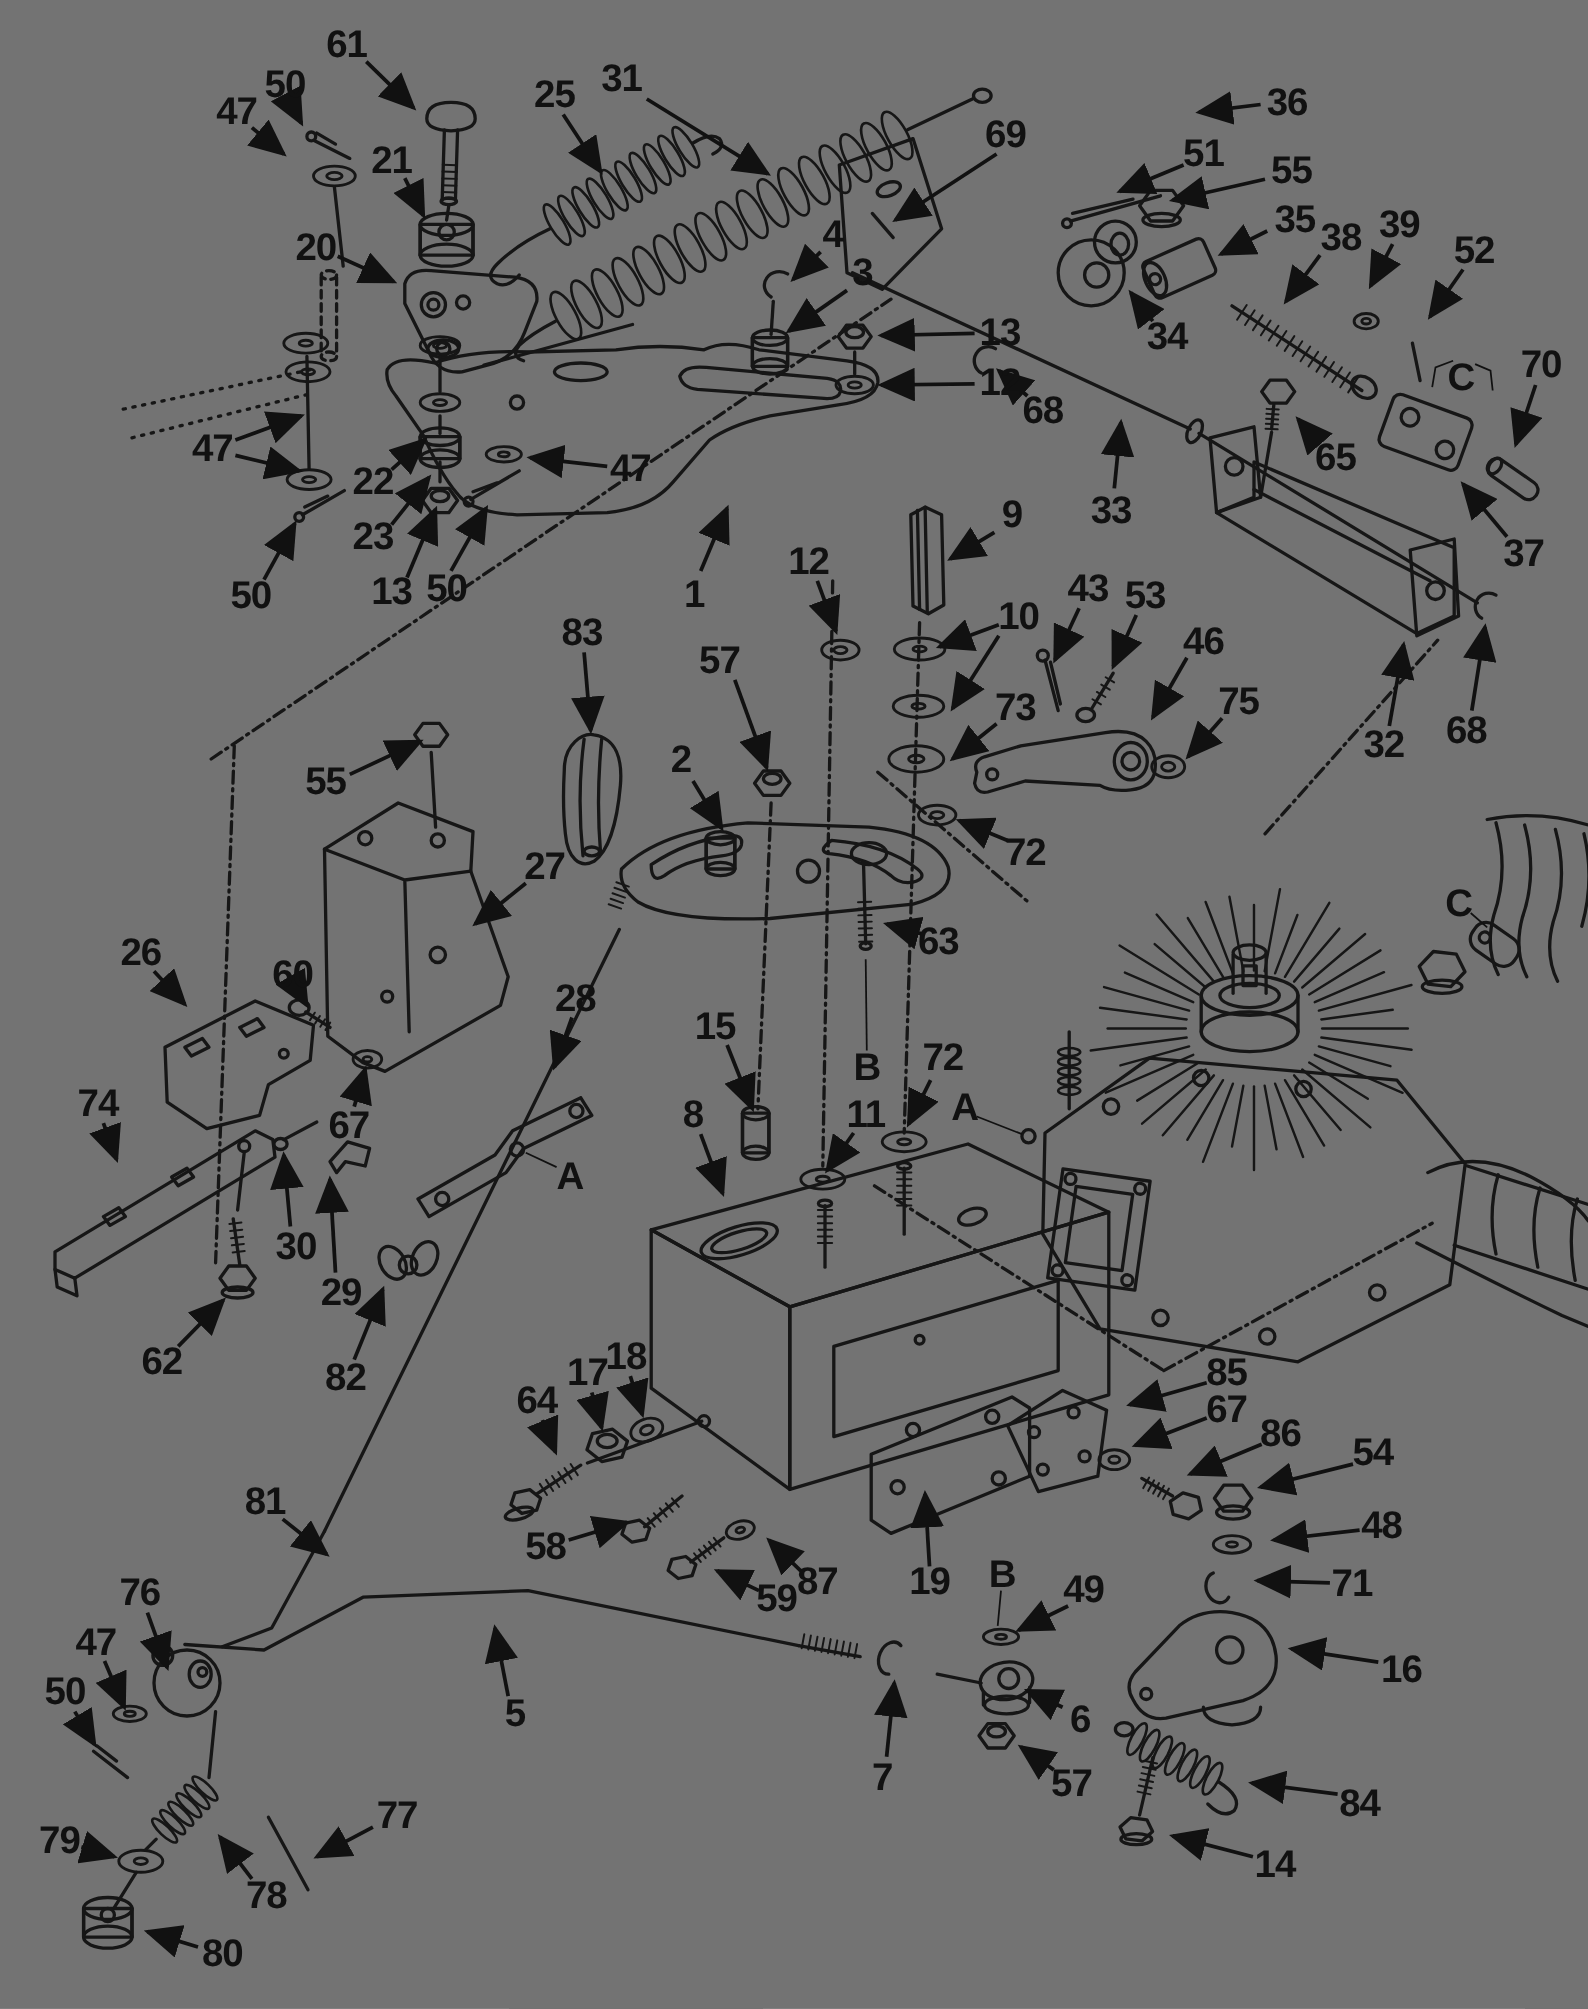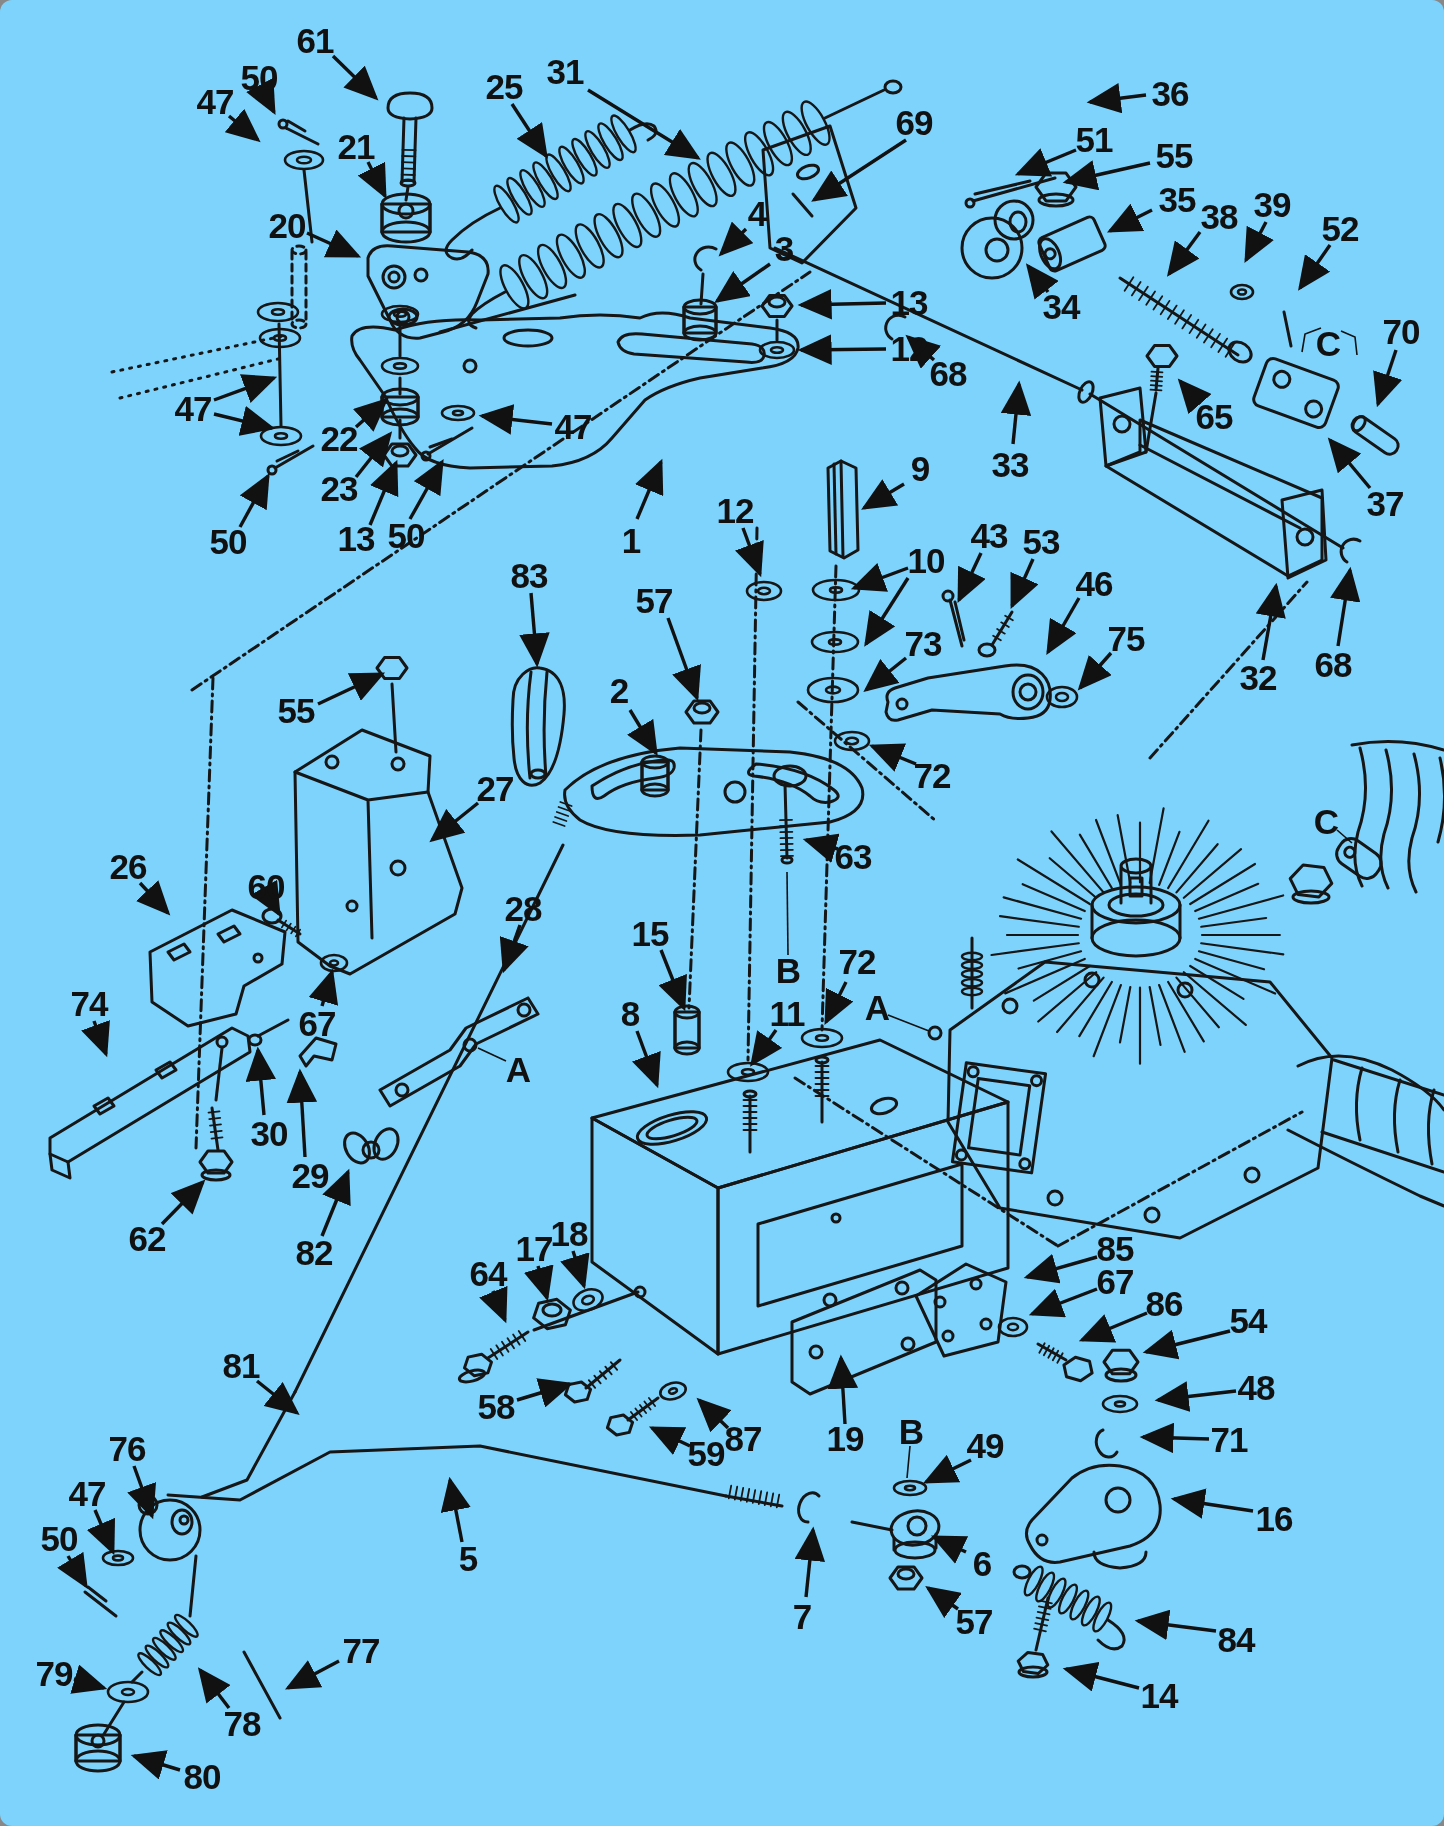--- a/index.html
+++ b/index.html
@@ -1,17 +1,17 @@
 <!DOCTYPE html>
 <html><head>
 <meta charset="utf-8">
 <style>
   html,body{margin:0;padding:0;background:#888;}
-  .stage{width:1444px;height:1826px;background:#7dd3fc;position:relative;margin:0 auto;
-         font-family:"Liberation Sans",sans-serif;border-radius:12px;}
+  .stage{width:1444px;height:1826px;background:#737373;position:relative;margin:0 auto;
+         font-family:"Liberation Sans",sans-serif;}
   svg{display:block}
   .ink, .ink path, .ink line, .ink polyline, .ink polygon, .ink circle, .ink ellipse, .ink rect{
       stroke:#161616; fill:none; stroke-width:3; stroke-linecap:round; stroke-linejoin:round;}
   .wf{fill:#ffffff;}
   .bk{fill:#111111;stroke:none;}
   .thin{stroke-width:1.6;}
   .dash{stroke-width:1.6; stroke-dasharray:11 5 2 5;}
   .dot{stroke-width:2.6; stroke-dasharray:2 7;}
   .hid{stroke-width:2; stroke-dasharray:7 5;}
   g[data-coil] ellipse{stroke:#161616;fill:none;stroke-width:2.4;}

